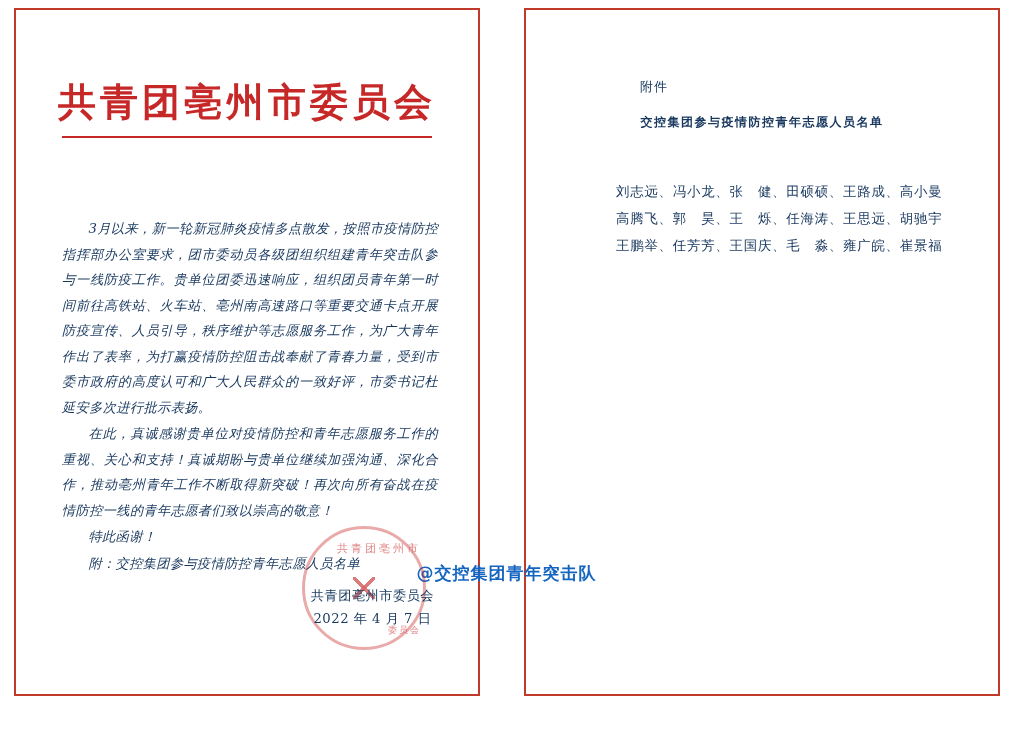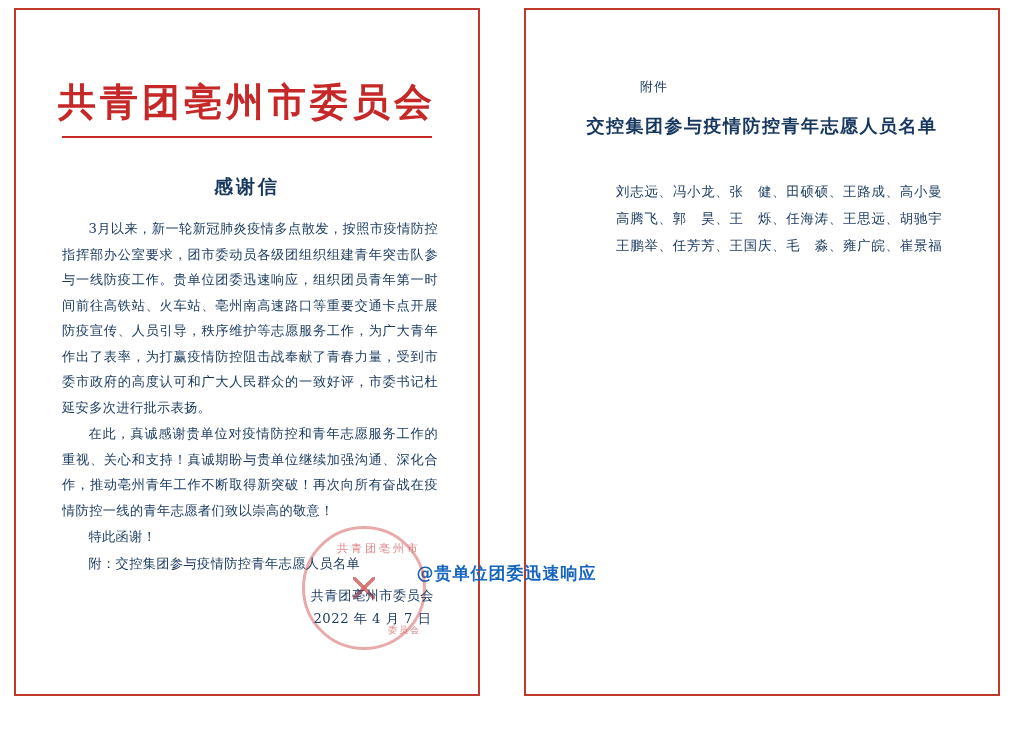--- a/index.html
+++ b/index.html
@@ -94,20 +94,21 @@
     line-height: 25.5px;
     text-align: justify;
     letter-spacing: 0.4px;
   }
   .salutation {
     margin: 0 0 2px 0;
   }
   .para {
     margin: 0;
     text-indent: 2em;
+    font-style: italic;
   }
   .para + .para {
     margin-top: 1px;
   }
   .attach-line {
     margin-top: 16px;
     text-indent: 2em;
   }
 
   
@@ -172,21 +173,21 @@
   }
   .list-title {
     position: absolute;
     left: 0;
     right: 0;
     top: 104px;
     text-align: center;
     color: #17375e;
     font-family: "DejaVu Serif", serif;
     font-weight: bold;
-    font-size: 18px;
+    font-size: 12px;
     letter-spacing: 1.5px;
   }
   .name-list {
     position: absolute;
     left: 90px;
     right: 62px;
     top: 168px;
     color: #17375e;
     font-family: "DejaVu Serif", serif;
     font-size: 13.4px;
@@ -217,21 +218,20 @@
 <div class="stage">
 
   <div class="sheet sheet-left">
     <div class="sheet-inner">
 
       <div class="letterhead">
         <div class="letterhead-title">共青团亳州市委员会</div>
         <div class="letterhead-rule"></div>
       </div>
 
-      <div class="doc-title">感谢信</div>
 
       <div class="body-block">
         <p class="para">3月以来，新一轮新冠肺炎疫情多点散发，按照市疫情防控指挥部办公室要求，团市委动员各级团组织组建青年突击队参与一线防疫工作。贵单位团委迅速响应，组织团员青年第一时间前往高铁站、火车站、亳州南高速路口等重要交通卡点开展防疫宣传、人员引导，秩序维护等志愿服务工作，为广大青年作出了表率，为打赢疫情防控阻击战奉献了青春力量，受到市委市政府的高度认可和广大人民群众的一致好评，市委书记杜延安多次进行批示表扬。</p>
         <p class="para">在此，真诚感谢贵单位对疫情防控和青年志愿服务工作的重视、关心和支持！真诚期盼与贵单位继续加强沟通、深化合作，推动亳州青年工作不断取得新突破！再次向所有奋战在疫情防控一线的青年志愿者们致以崇高的敬意！</p>
         <p class="para">特此函谢！</p>
         <p class="para attach-line">附：交控集团参与疫情防控青年志愿人员名单</p>
       </div>
 
       <div class="seal">
         <div class="seal-text-top">共青团亳州市</div>
@@ -255,15 +255,15 @@
 
       <div class="name-list">
         <div class="name-row">刘志远、冯小龙、张　健、田硕硕、王路成、高小曼</div>
         <div class="name-row">高腾飞、郭　昊、王　烁、任海涛、王思远、胡驰宇</div>
         <div class="name-row">王鹏举、任芳芳、王国庆、毛　淼、雍广皖、崔景福</div>
       </div>
 
     </div>
   </div>
 
-  <div class="footer">@贵单位团委迅速响应</div>
+  <div class="footer">@交控集团青年突击队</div>
 
 </div>
 
 </body></html>

